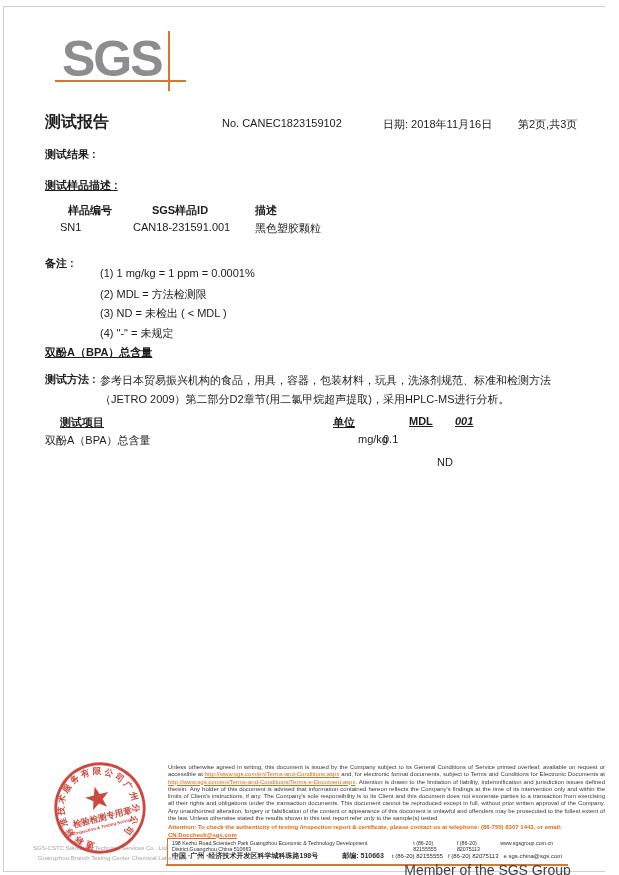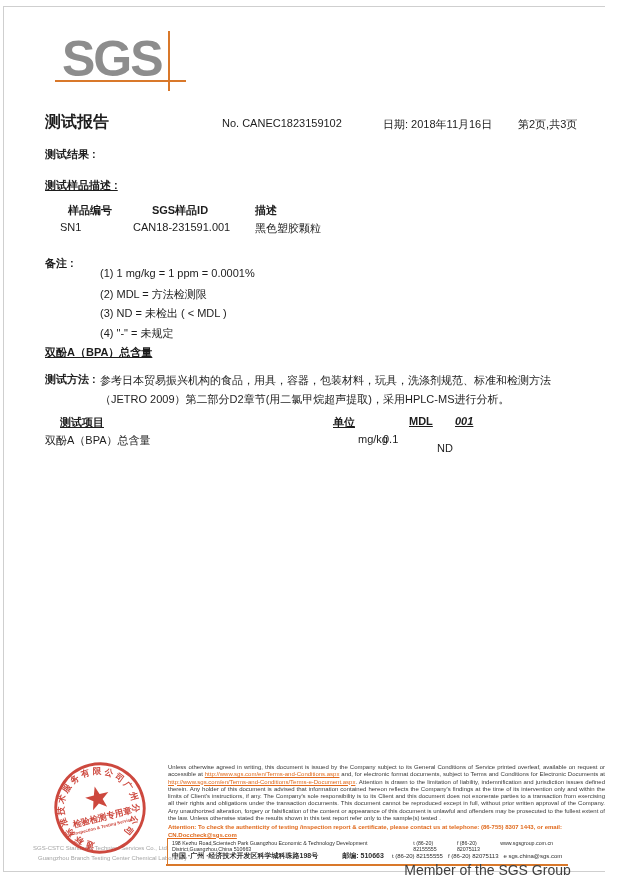--- a/index.html
+++ b/index.html
@@ -74,21 +74,21 @@
   <div class="abs method" style="left:100px; top:371px; width:484px;">参考日本贸易振兴机构的食品，用具，容器，包装材料，玩具，洗涤剂规范、标准和检测方法（JETRO 2009）第二部分D2章节(用二氯甲烷超声提取)，采用HPLC-MS进行分析。</div>
 
   <div class="abs result-head" style="left:60px; top:415px;">测试项目</div>
   <div class="abs result-head" style="left:333px; top:415px;">单位</div>
   <div class="abs result-head" style="left:381px; top:415px;padding-left:28px;">MDL</div>
   <div class="abs body-txt col-sample-id" style="left:436px; top:415px;margin-left:19px;">001</div>
 
   <div class="abs body-txt" style="left:45px; top:433px;">双酚A（BPA）总含量</div>
   <div class="abs body-txt" style="left:330px; top:433px;padding-left:28px;">mg/kg</div>
   <div class="abs body-txt" style="left:383px; top:433px;">0.1</div>
-  <div class="abs body-txt" style="left:437px; top:442px;">ND</div>
+  <div class="abs body-txt" style="left:437px; top:456px;">ND</div>
 
   <div class="company-line" style="left:33px; top:845px;">SGS-CSTC Standards Technical Services Co., Ltd.</div>
   <div class="company-line" style="left:38px; top:855px;">Guangzhou Branch Testing Center Chemical Laboratory</div>
 
   <svg class="stamp" viewBox="0 0 100 100">
     <defs>
       <path id="ringPath" d="M 50 86 A 36 36 0 1 1 50.02 85.999" fill="none"></path>
     </defs>
     <circle cx="50" cy="50" r="46" fill="none" stroke="#c8352a" stroke-width="3"></circle>
     <polygon fill="#c8352a" points="50,27 53.06,35.8 62.4,36.0 54.95,41.6 57.6,50.5 50,45.2 42.4,50.5 45.05,41.6 37.6,36.0 46.94,35.8"></polygon>

